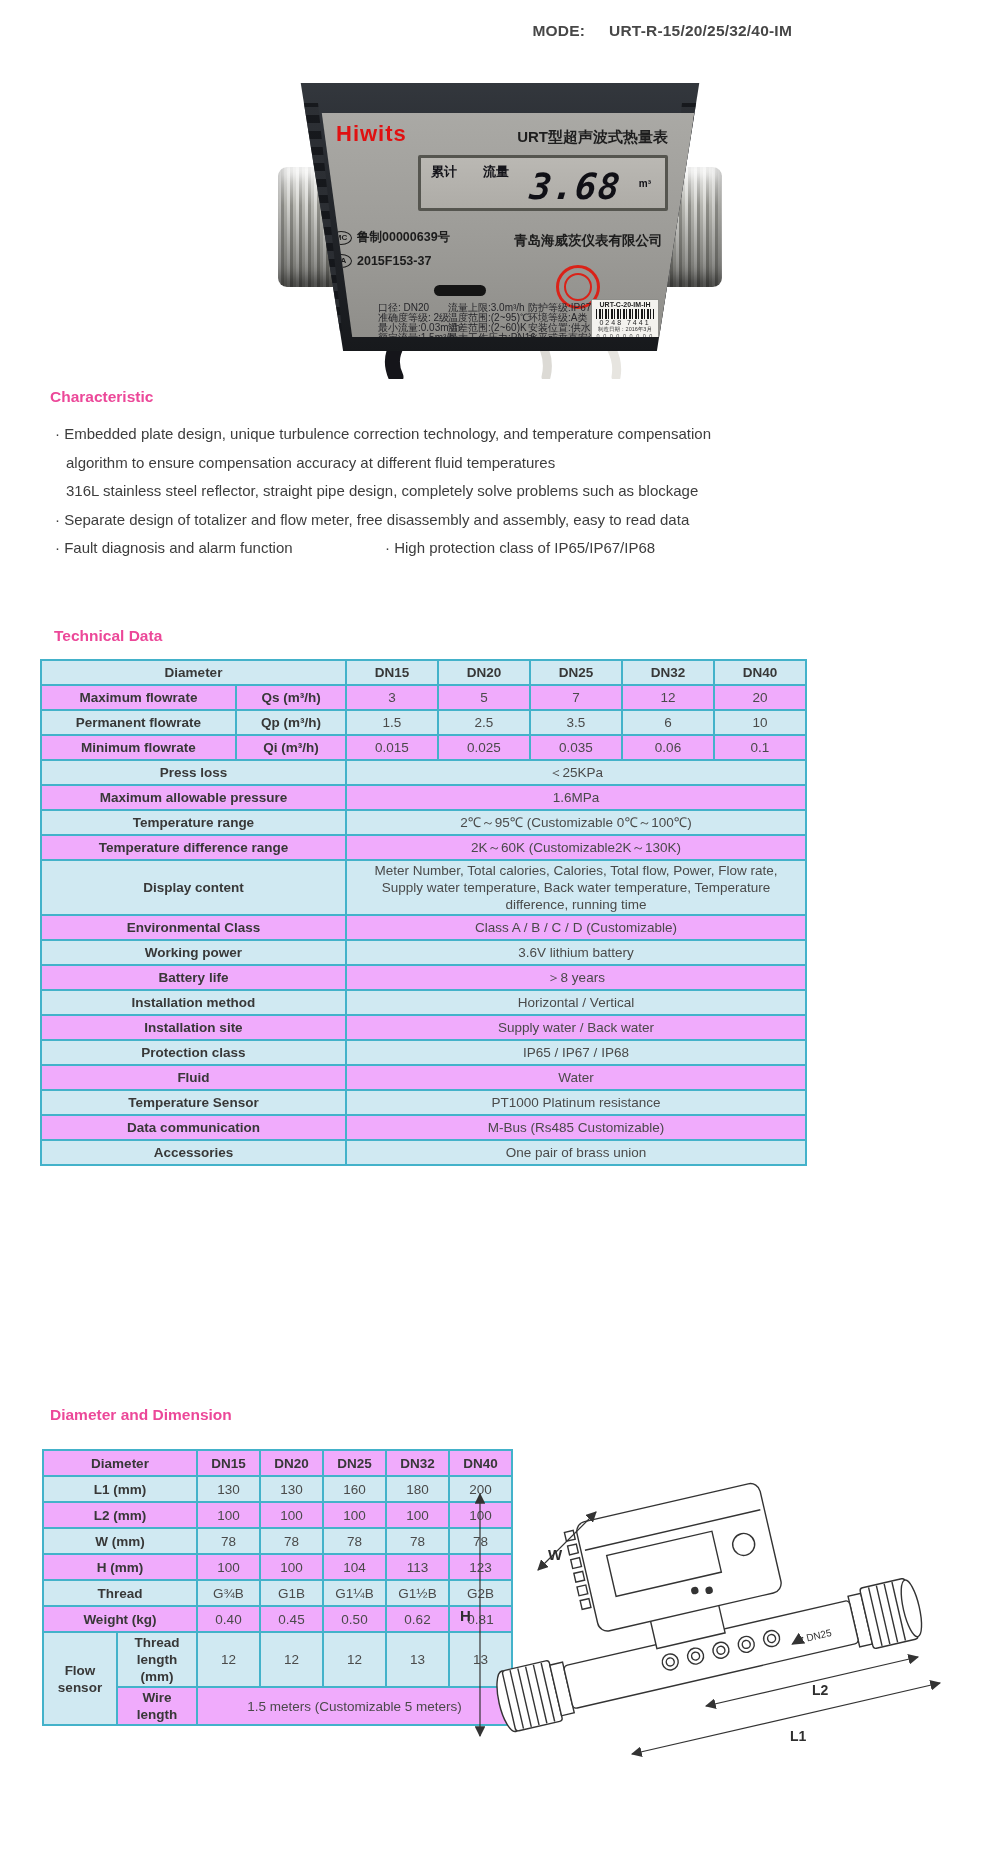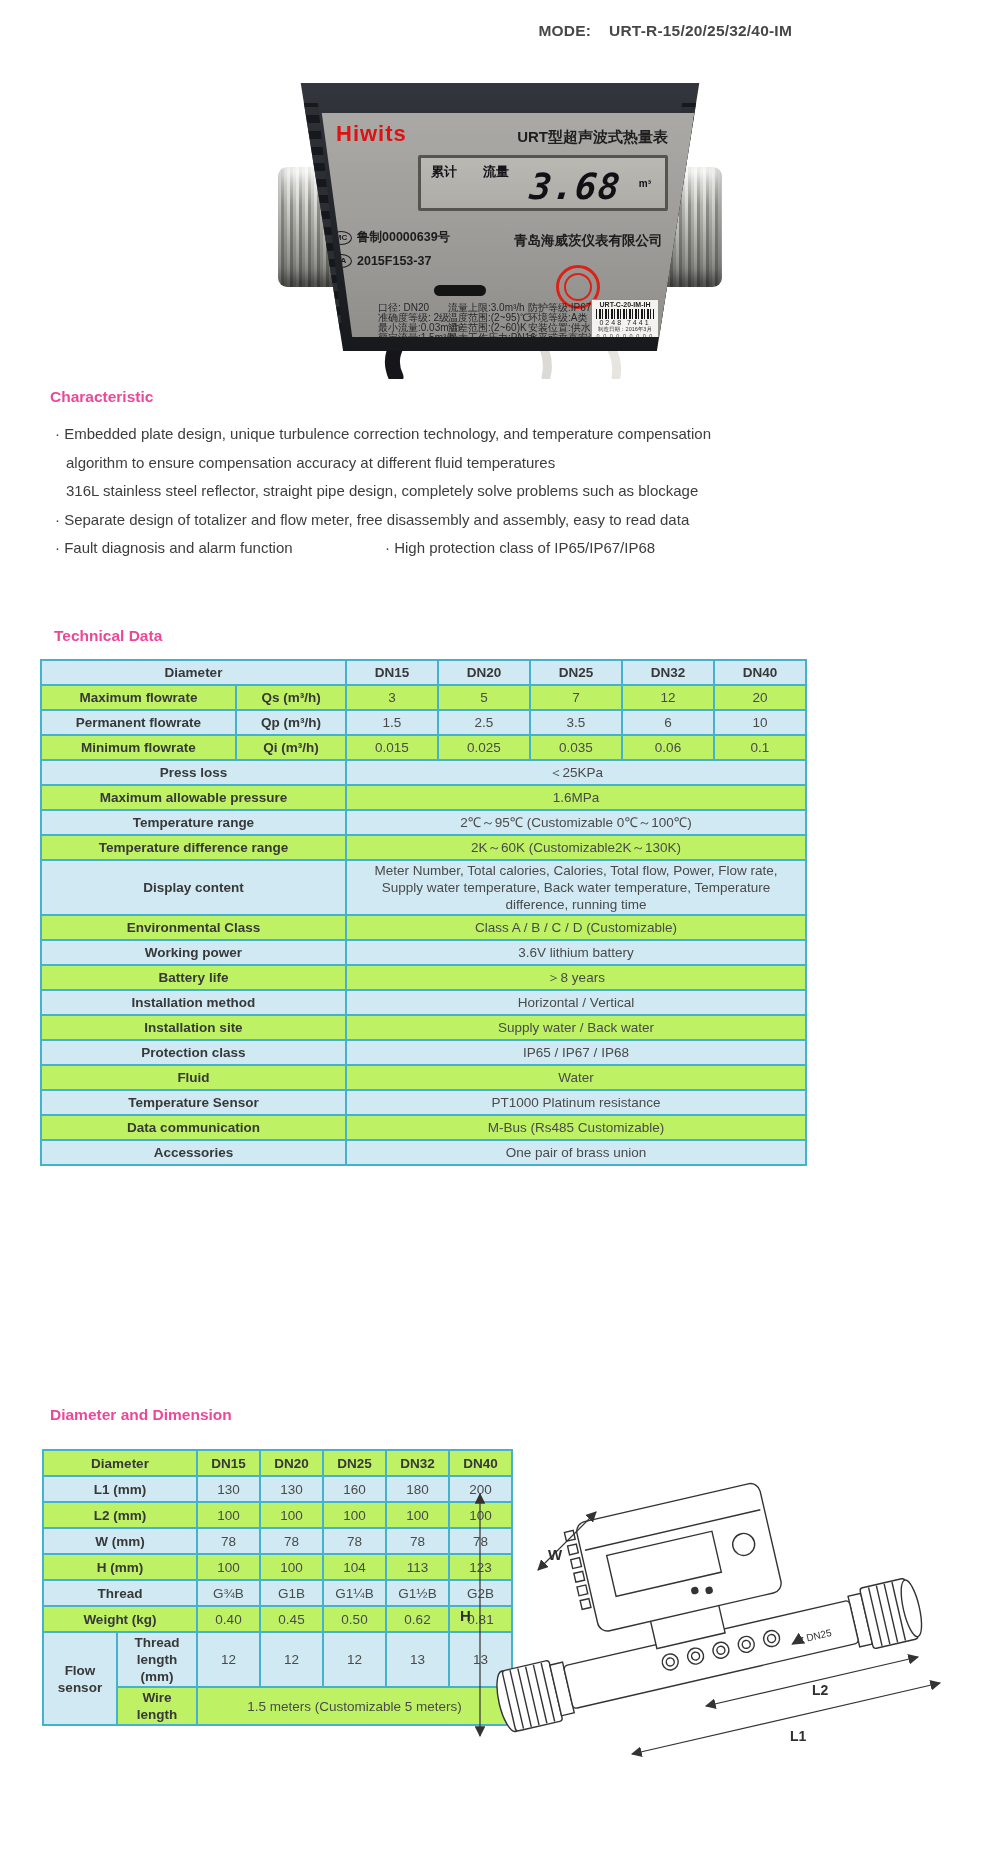--- a/index.html
+++ b/index.html
@@ -4,21 +4,21 @@
 <style>
   * { margin:0; padding:0; box-sizing:border-box; }
   html,body { background:#ffffff; }
   body {
     width:1000px; height:1852px; position:relative; overflow:hidden;
     font-family:"Liberation Sans", sans-serif; color:#3f3f3f;
   }
   .abs { position:absolute; }
 
   
-  .mode-line { top:22px; right:208px; display:flex; gap:18px;
+  .mode-line { top:22px; right:208px; display:flex; gap:24px;
     font-weight:700; font-size:15.5px; color:#474747; letter-spacing:.2px; }
 
   
   .sec-title { font-size:15.5px; font-weight:700; color:#ec4899; }
 
   
   .photo { left:280px; top:75px; width:440px; height:305px; }
   .connector { position:absolute; top:92px; height:120px; width:82px; border-radius:9px;
     background:
       linear-gradient(180deg, rgba(255,255,255,.78), rgba(150,150,145,.12) 32%, rgba(30,30,28,.5) 96%),
@@ -74,21 +74,21 @@
   .bullet-cont { padding-left:11px; }
   .bullet-pair { display:flex; }
   .bullet-pair .bp-left { width:330px; }
 
   
   table { border-collapse:collapse; table-layout:fixed; }
   td { border:2px solid #43b2ca; text-align:center; vertical-align:middle;
        font-size:13.5px; color:#4a4a4a; padding:1px 6px; height:25px; line-height:17px; }
   .lblc { font-weight:700; color:#383838; }
   .row-blue td { background:#d0e9f2; }
-  .row-white td { background:#bef264;margin-top:24px; }
+  .row-white td { background:#f0abfc;margin-top:24px; }
   .tech { left:40px; top:659px; width:765px; }
   .dim  { left:42px; top:1449px; width:469px; border-bottom:2px solid #3c3c3c; }
   .dim td { height:26px; }
 
   
   .drawing { left:450px; top:1438px; }
   .drawing text { font-family:"Liberation Sans", sans-serif; }
 </style>
 </head>
 <body>

